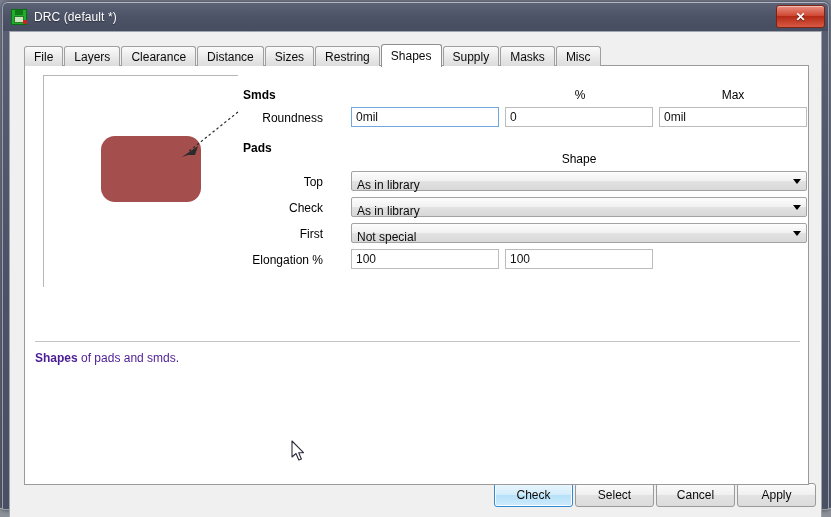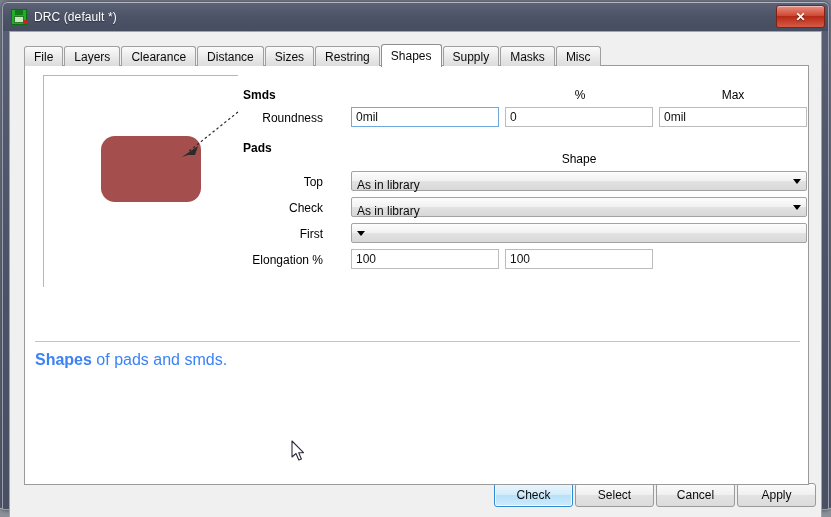--- a/index.html
+++ b/index.html
@@ -201,21 +201,21 @@
     border-top:5px solid #000;
   }
 
   
   .divider {
     position:absolute; left:10px; top:275px; width:765px; height:1px;
     background:#c4c4c4;
   }
   .desc {
     position:absolute; left:10px; top:285px;
-    font-size:16px; color:#3b82f6;
+    font-size:12px; color:#4c1d95;
   }
   .desc b { font-weight:bold; }
 
   
   .footer {
     position:absolute; left:0; bottom:0; width:100%; height:48px;
   }
   .btn {
     position:absolute; top:8px;
     height:24px; width:79px;
@@ -338,20 +338,21 @@
           <div class="row-label" style="left:178px; top:135px; width:120px;">Check</div>
           <div class="combo" style="left:326px; top:131px; width:456px;">
             <span class="cval">As in library</span>
             <span class="carrow">
                 <i></i>
               </span>
           </div>
 
           <div class="row-label" style="left:178px; top:161px; width:120px;">First</div>
           <div class="combo" style="left:326px; top:157px; width:456px;">
+            <span class="cval">Not special</span>
             <span class="carrow">
                 <i></i>
               </span>
           </div>
 
           <div class="row-label" style="left:158px; top:187px; width:140px;">Elongation %</div>
           <input class="txt" style="left: 326px; top: 183px; width: 148px;" value="100">
           <input class="txt" style="left: 480px; top: 183px; width: 148px;" value="100">
 
           <div class="divider"></div>

